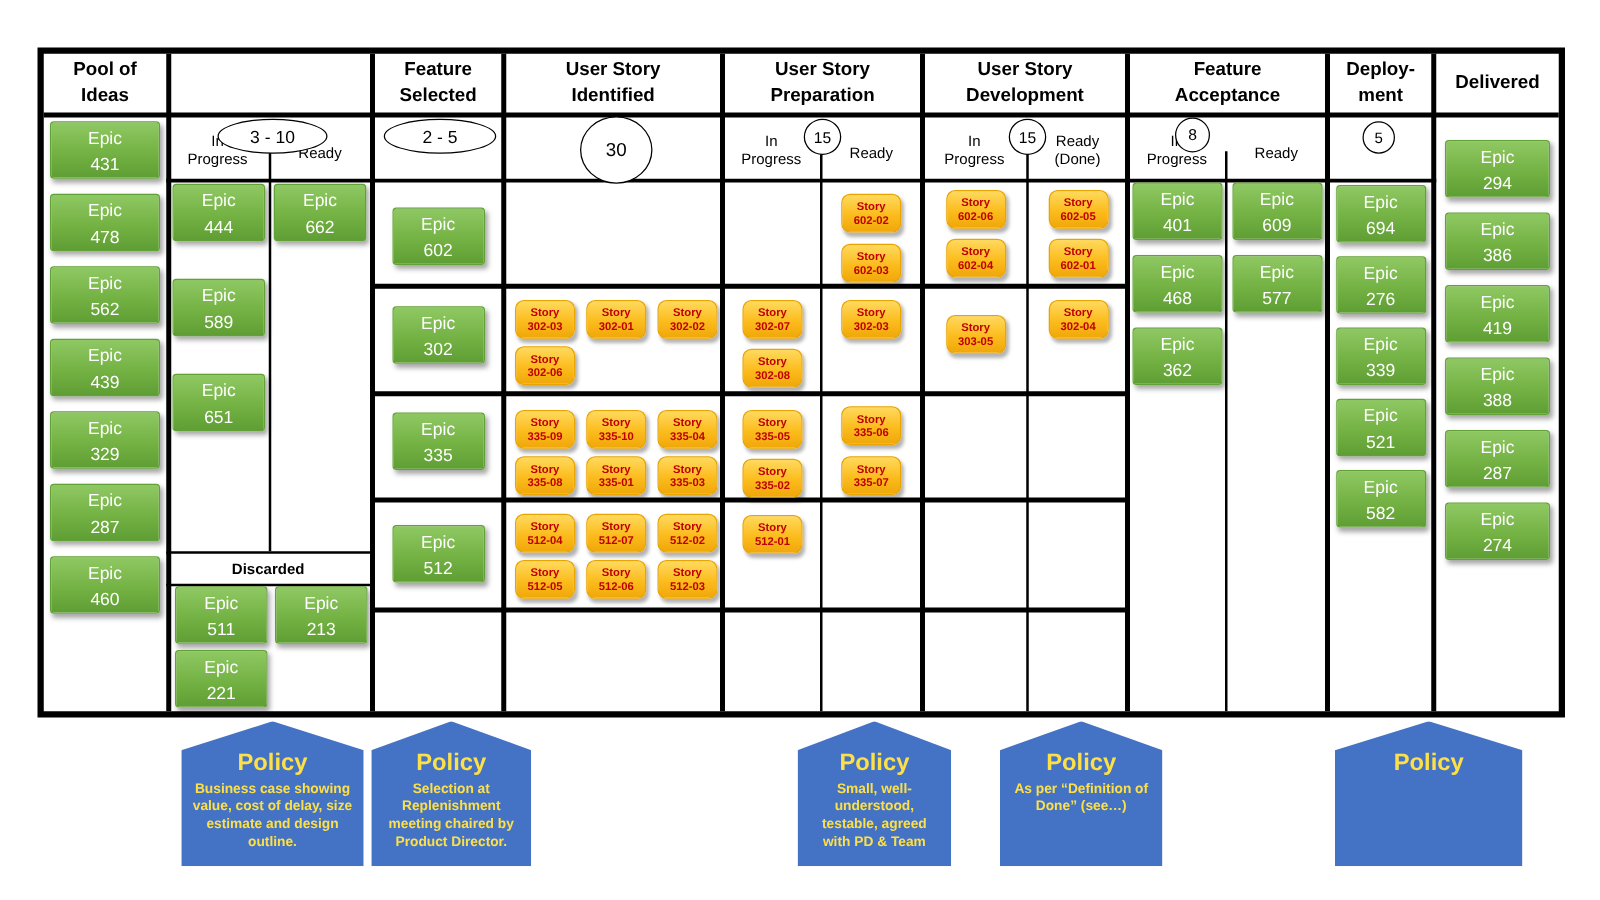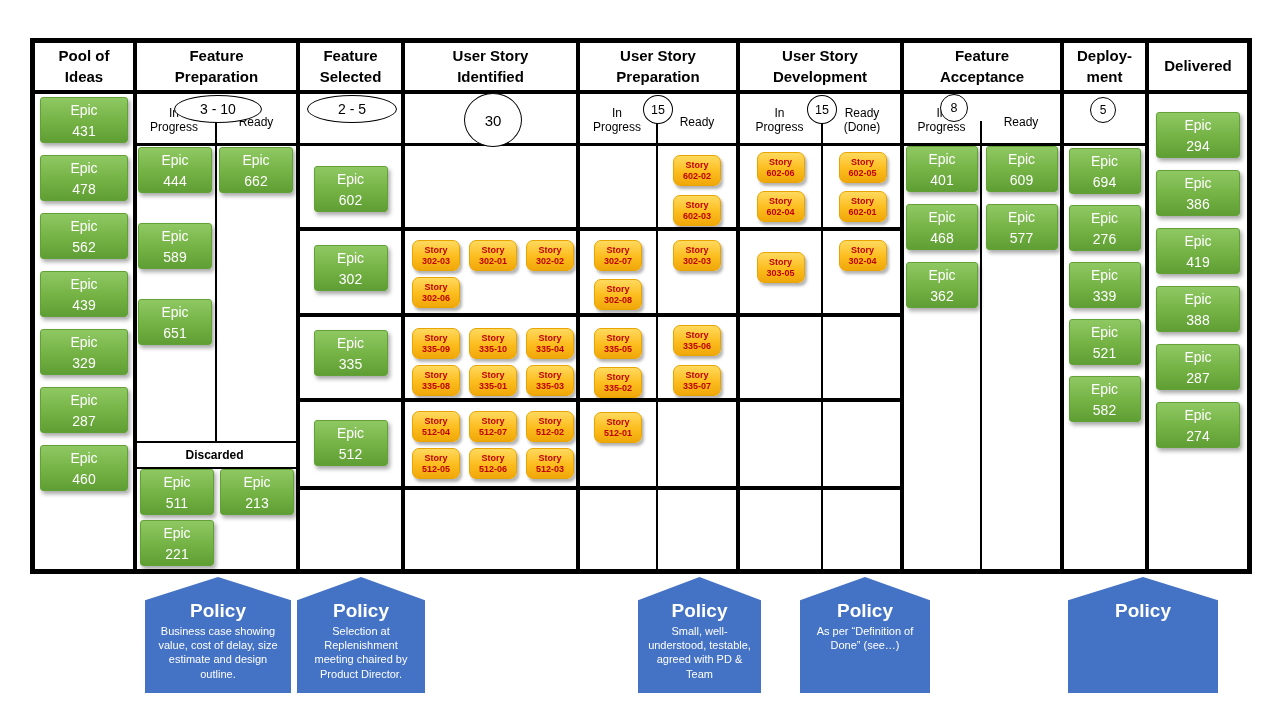--- a/index.html
+++ b/index.html
@@ -48,37 +48,34 @@
         border:1px solid #62a136;box-shadow:2px 3px 4px rgba(0,0,0,0.35);
         color:#fff;text-align:center;font-size:14px;line-height:21px;padding-top:2px;box-sizing:border-box;}
   .epic.w88{width:88px;} .epic.w72{width:72px;} .epic.w84{width:84px;}
   .story{width:48px;height:31px;border-radius:7px;flex:0 0 auto;
          background:linear-gradient(180deg,#ffd95e 0%,#fcbc1d 55%,#f0a70a 100%);
          border:1px solid #e8a400;box-shadow:2px 3px 3px rgba(0,0,0,0.3);
          color:#c00000;text-align:center;font-weight:bold;font-size:9px;line-height:11px;
          padding-top:4px;box-sizing:border-box;}
 
   
-  .policy{position:absolute;top:577px;height:116px;background:#4472C4;color:#ffffff;text-align:center;
+  .policy{position:absolute;top:577px;height:116px;background:#4472C4;color:#fde047;text-align:center;
           clip-path:polygon(50% 0,100% 20%,100% 100%,0 100%,0 20%);
           filter:drop-shadow(2px 3px 3px rgba(0,0,0,0.25));}
   .policy-title{margin-top:24px;font-size:19px;font-weight:bold;line-height:1.1;}
-  .policy-body{margin-top:2px;padding:0 9px;font-size:11px;line-height:1.3;}
+  .policy-body{margin-top:2px;padding:0 9px;font-size:11px;line-height:1.3;font-weight:bold;}
 </style>
 </head>
 <body>
 
 <div class="stage">
   <div class="board">
 
     <div class="hcell" style="left:0;width:98px">
         <span style="max-width:62px">Pool of Ideas</span>
-      </div>
-    <div class="hcell" style="left:102px;width:159px">
-        <span style="max-width:100px">Feature Preparation</span>
       </div>
     <div class="hcell" style="left:265px;width:101px">
         <span style="max-width:72px">Feature Selected</span>
       </div>
     <div class="hcell" style="left:370px;width:171px">
         <span style="max-width:90px">User Story Identified</span>
       </div>
     <div class="hcell" style="left:545px;width:156px">
         <span style="max-width:95px">User Story Preparation</span>
       </div>

